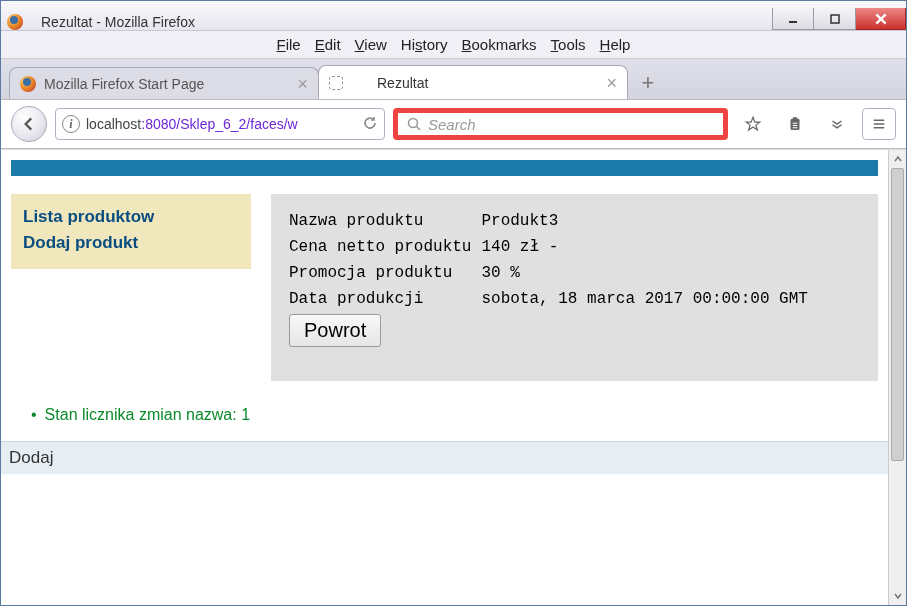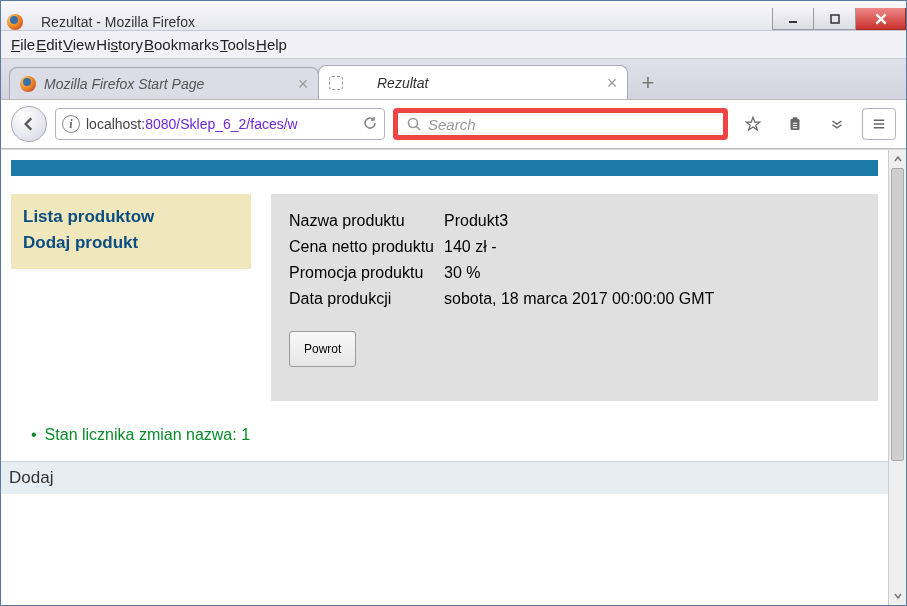--- a/index.html
+++ b/index.html
@@ -69,23 +69,24 @@
   .win-btn svg { width:12px;height:12px; }
   .win-btn.close svg{width:14px;height:14px;}
 
   
   .menubar {
     height: 28px;
     background: #f0f0f6;
     display:flex;
     align-items:center;
     padding: 0 10px;
-    gap: 1px;
+    gap: 14px;
     font-size: 15px;
     border-bottom:1px solid #ccc;
+    justify-content:center;
   }
   .menubar .menuitem { color:#222; cursor:default; }
   .menubar .menuitem .ul { text-decoration: underline; }
 
   
   .tabstrip {
     height: 40px;
     background: linear-gradient(#e0e0ea,#d4d4e0);
     display:flex;
     align-items:flex-end;
@@ -100,21 +101,20 @@
     border:1px solid #a8a8b8;
     border-bottom:none;
     border-radius: 8px 8px 0 0;
     display:flex;
     align-items:center;
     padding: 0 10px;
     margin-right:-1px;
     font-size:14px;
     color:#555;
     position:relative;
-    font-style:italic;
   }
   .tab.active {
     background:#fff;
     color:#333;
     height:34px;
     z-index:2;
     gap:26px;
   }
   .tab .tab-icon { margin-right:8px; flex-shrink:0;}
   .tab .tab-label { flex:1; white-space:nowrap; overflow:hidden; text-overflow:ellipsis;}
@@ -219,29 +219,29 @@
     font-family: Verdana, sans-serif;
   }
   .details-panel{
     flex:1;
     background:#e0e0e0;
     padding:14px 18px 34px 18px;
     font-size:16px;
     font-family: Verdana, sans-serif;
   }
   .details-table{border-collapse:collapse;}
-  .details-table td{padding:4px 14px 4px 0;vertical-align:top;white-space:nowrap;}
+  .details-table td{padding:4px 14px 4px 0;vertical-align:top;white-space:nowrap;font-family:Liberation Mono, monospace;}
   .details-table td:first-child{padding-right:10px;}
   .btn{
-    margin-top:19px;
+    margin-top:2px;
     background:linear-gradient(#f8f8f8,#e6e6e6);
     border:1px solid #9a9a9a;
     border-radius:3px;
-    padding:10px 14px;
-    font-size:12px;
+    padding:4px 14px;
+    font-size:20px;
     font-family: Verdana, sans-serif;
     cursor:pointer;
   }
   .messages{
     margin: 22px 0 14px 6px;
     color:#0a8a2a;
     font-size:16px;
     font-family: Verdana, sans-serif;
   }
   .messages .bullet::before{content:"\2022";margin-right:8px;}

